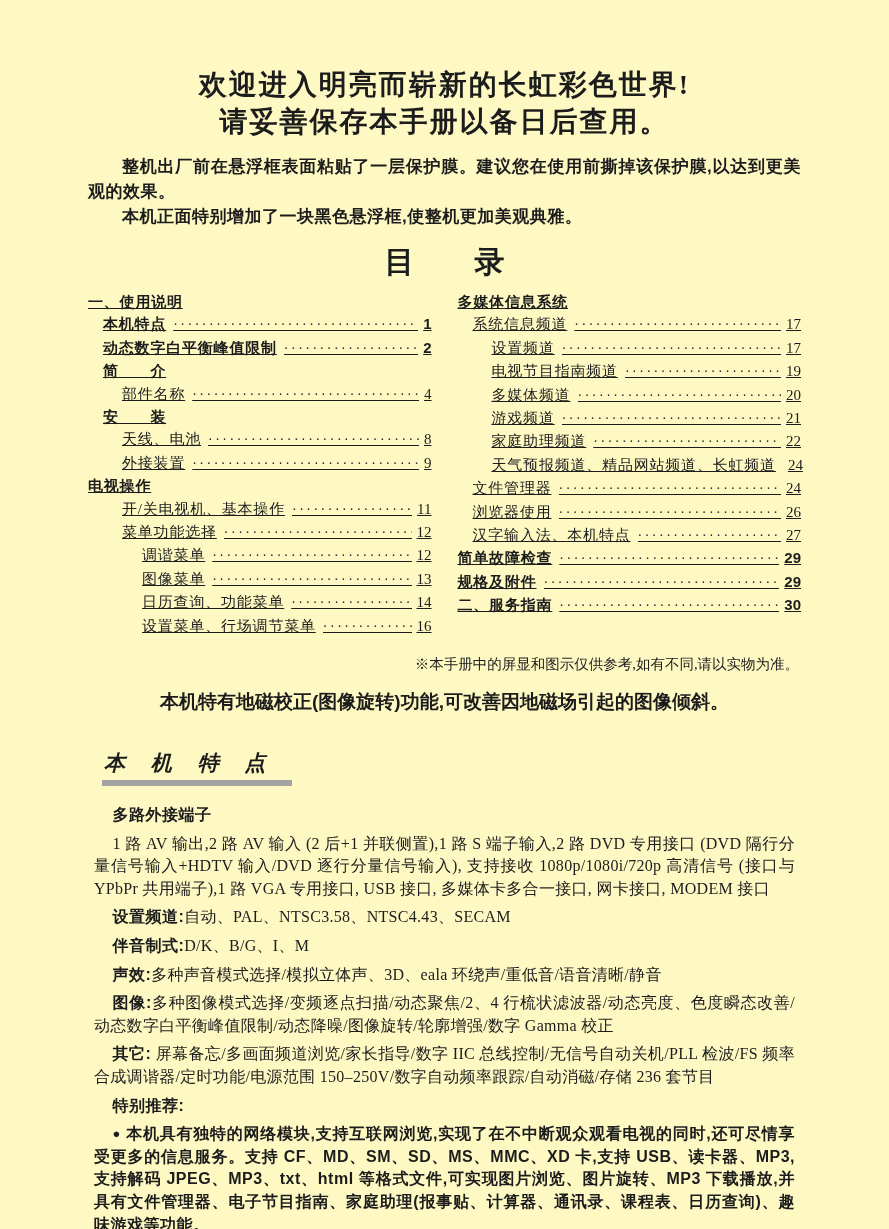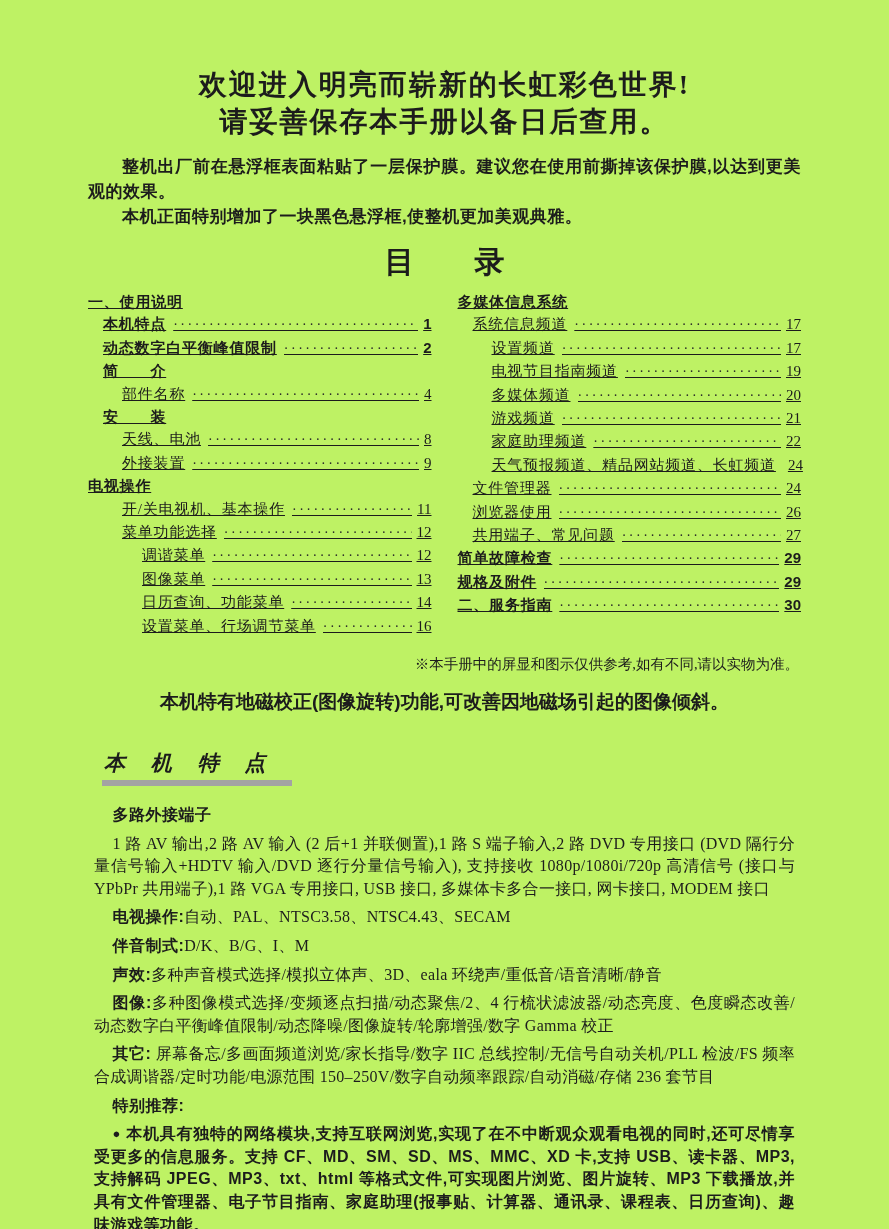--- a/index.html
+++ b/index.html
@@ -1,19 +1,19 @@
 <!DOCTYPE html>
 <html><head>
 <meta charset="utf-8">
 <style>
   html,body{margin:0;padding:0;background:#e8e8e8;}
   .page{
     position:relative;
     width:889px;height:1229px;
-    background:#bef264;
+    background:#fef9c3;
     box-sizing:border-box;
     padding:60px 88px 0 88px;
     color:#1c1c1c;
     overflow:hidden;
     font-family:"Liberation Serif", serif;
   }
   
   .doc-title{
     margin:6px 0 14px 0;
     text-align:center;
@@ -243,21 +243,21 @@
           <span class="toc-label">文件管理器</span>
           <span class="toc-dots"></span>
           <span class="toc-page">24</span>
         </div>
         <div class="toc-row lvl1">
           <span class="toc-label">浏览器使用</span>
           <span class="toc-dots"></span>
           <span class="toc-page">26</span>
         </div>
         <div class="toc-row lvl1">
-          <span class="toc-label">共用端子、常见问题</span>
+          <span class="toc-label">汉字输入法、本机特点</span>
           <span class="toc-dots"></span>
           <span class="toc-page">27</span>
         </div>
         <div class="toc-row lvl0 b">
           <span class="toc-label">简单故障检查</span>
           <span class="toc-dots"></span>
           <span class="toc-page">29</span>
         </div>
         <div class="toc-row lvl0 b">
           <span class="toc-label">规格及附件</span>
@@ -276,21 +276,21 @@
 
   <p class="geo-line">本机特有地磁校正(图像旋转)功能,可改善因地磁场引起的图像倾斜。</p>
 
   <div>
     <h3 class="section-title">本 机 特 点</h3>
   </div>
 
   <div class="features" id="features">
       <p class="para bold-para"><b class="plabel">多路外接端子</b></p>
       <p class="para"><span>1 路 AV 输出,2 路 AV 输入 (2 后+1 并联侧置),1 路 S 端子输入,2 路 DVD 专用接口 (DVD 隔行分量信号输入+HDTV 输入/DVD 逐行分量信号输入), 支持接收 1080p/1080i/720p 高清信号 (接口与 YPbPr 共用端子),1 路 VGA 专用接口, USB 接口, 多媒体卡多合一接口, 网卡接口, MODEM 接口</span></p>
-      <p class="para"><b class="plabel">电视操作:</b><span>自动、PAL、NTSC3.58、NTSC4.43、SECAM</span></p>
+      <p class="para"><b class="plabel">设置频道:</b><span>自动、PAL、NTSC3.58、NTSC4.43、SECAM</span></p>
       <p class="para"><b class="plabel">伴音制式:</b><span>D/K、B/G、I、M</span></p>
       <p class="para"><b class="plabel">声效:</b><span>多种声音模式选择/模拟立体声、3D、eala 环绕声/重低音/语音清晰/静音</span></p>
       <p class="para"><b class="plabel">图像:</b><span>多种图像模式选择/变频逐点扫描/动态聚焦/2、4 行梳状滤波器/动态亮度、色度瞬态改善/动态数字白平衡峰值限制/动态降噪/图像旋转/轮廓增强/数字 Gamma 校正</span></p>
       <p class="para"><b class="plabel">其它:</b><span> 屏幕备忘/多画面频道浏览/家长指导/数字 IIC 总线控制/无信号自动关机/PLL 检波/FS 频率合成调谐器/定时功能/电源范围 150–250V/数字自动频率跟踪/自动消磁/存储 236 套节目</span></p>
       <p class="para bold-para"><b class="plabel">特别推荐:</b></p>
       <p class="para bold-para"><span class="bullet">●</span> <span>本机具有独特的网络模块,支持互联网浏览,实现了在不中断观众观看电视的同时,还可尽情享受更多的信息服务。支持 CF、MD、SM、SD、MS、MMC、XD 卡,支持 USB、读卡器、MP3,支持解码 JPEG、MP3、txt、html 等格式文件,可实现图片浏览、图片旋转、MP3 下载播放,并具有文件管理器、电子节目指南、家庭助理(报事贴、计算器、通讯录、课程表、日历查询)、趣味游戏等功能。</span></p>
       <p class="para bold-para"><span class="bullet">●</span> <span>本机采用细节距纯平显像管,使画面更加清晰、细腻、逼真。</span></p>
     </div>
 
   <div class="footer">

